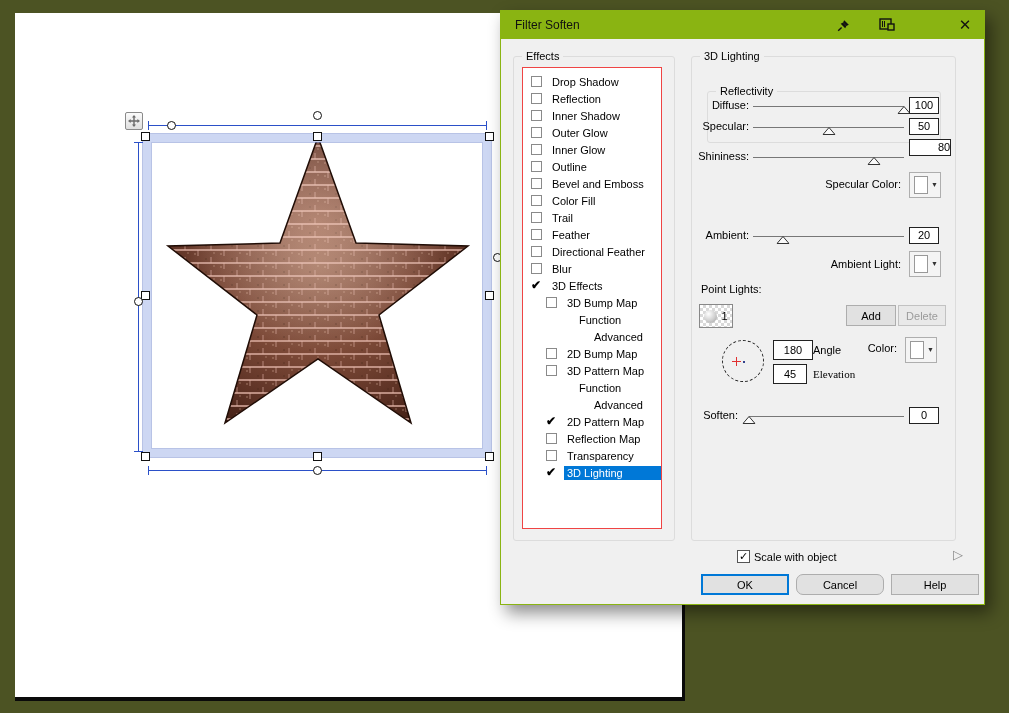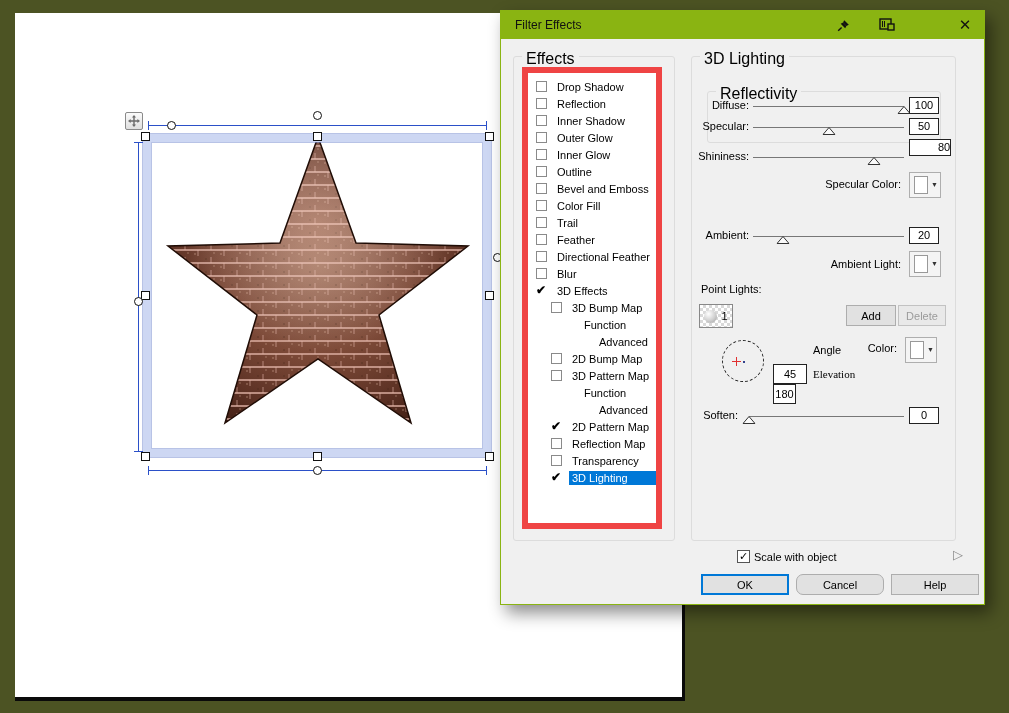--- a/index.html
+++ b/index.html
@@ -28,23 +28,23 @@
 
   
   #dialog { left:500px; top:10px; width:485px; height:595px; background:#f0f0f0;
             border:1px solid #8ab412; box-shadow:6px 8px 16px rgba(0,0,0,.45); }
   .titlebar { left:0; top:0; width:483px; height:28px; background:#8ab412; }
   .title-text { left:14px; top:7px; font-size:12px; color:#111; }
   .tb-icon { top:5px; width:20px; height:18px; display:flex; align-items:center; justify-content:center; cursor:default; }
   .close-x { font-size:15px; color:#111; }
 
   .groupbox { border:1px solid #dcdcdc; border-radius:3px; }
-  .grouplabel { position:absolute; top:-7px; left:8px; background:#f0f0f0; padding:0 4px; font-size:16px; white-space:nowrap; }
-
-  .listbox { background:#fff; border:6px solid #ef4444; overflow:hidden; padding:5px 0 0 8px; }
+  .grouplabel { position:absolute; top:-7px; left:8px; background:#f0f0f0; padding:0 4px; font-size:11px; white-space:nowrap; }
+
+  .listbox { background:#fff; border:1px solid #ef4444; overflow:hidden; padding:5px 0 0 8px; }
   .fx-row { display:flex; align-items:center; height:17px; }
   .fx-check { width:11px; height:11px; border:1px solid #8a8a8a; background:#fff; margin-right:7px; flex:none; }
   .fx-check.checked { border:none; background:transparent; font-size:12px; line-height:11px; font-weight:bold; }
   .fx-label { white-space:nowrap; padding:1px 3px; }
   .fx-row.selected .fx-label { background:#0078d7; color:#fff; flex:1; }
 
   .rlabel { text-align:right; white-space:nowrap; }
   .track { height:1px; background:#777; }
   .thumb { position:absolute; top:-2px; transform:translateX(-50%); }
   .valbox { background:#fff; border:1px solid #222; text-align:center; line-height:15px; font-size:11px; }
@@ -133,21 +133,21 @@
 
 <div class="abs handle-ci" style="left:313px; top:111px;"></div>
 <div class="abs handle-ci" style="left:167px; top:121px;"></div>
 <div class="abs handle-ci" style="left:134px; top:297px;"></div>
 <div class="abs handle-ci" style="left:493px; top:253px;"></div>
 <div class="abs handle-ci" style="left:313px; top:466px;"></div>
 
 <div id="dialog" class="abs">
 
   <div class="abs titlebar">
-    <span class="abs title-text">Filter Effects</span>
+    <span class="abs title-text">Filter Soften</span>
     <span class="abs tb-icon" style="left:332px;">
       <svg width="15" height="15" viewBox="0 0 15 15">
         <path d="M8.2 2.2 l4.6 4.6 -2.4 1.1 -3.3-3.3 z" fill="#111"></path>
         <path d="M7.1 4.6 l3.3 3.3 -1.2 2.4 -4.5-4.5 z" fill="#111"></path>
         <path d="M5.6 9.4 L2.2 12.8" stroke="#111" stroke-width="1.4"></path>
       </svg>
     </span>
     <span class="abs tb-icon" style="left:376px;">
       <svg width="16" height="14" viewBox="0 0 16 14">
         <rect x="1" y="1" width="11" height="10" fill="none" stroke="#111" stroke-width="1.4"></rect>
@@ -379,21 +379,21 @@
 
   <div class="abs btn" style="left:345px; top:294px; width:50px; height:21px;">Add</div>
   <div class="abs btn disabled" style="left:397px; top:294px; width:48px; height:21px;">Delete</div>
 
   <div class="abs circle-widget" style="left:221px; top:329px;">
     <span class="abs red-plus-h" style="left:9px; top:20px;"></span>
     <span class="abs red-plus-v" style="left:13px; top:16px;"></span>
     <span class="abs blue-dot" style="left:20px; top:20px;"></span>
   </div>
 
-  <div class="abs valbox" style="left:272px; top:329px; width:23px; height:20px; line-height:18px;margin-top:44px;">180</div>
+  <div class="abs valbox" style="left:272px; top:329px; width:40px; height:20px; line-height:18px;">180</div>
   <span class="abs" style="left:312px; top:333px;">Angle</span>
   <div class="abs valbox" style="left:272px; top:353px; width:34px; height:20px; line-height:18px;">45</div>
   <span class="abs" style="left:312px; top:357px;font-family:Liberation Serif, serif;">Elevation</span>
 
   <span class="abs rlabel" style="left:310px; top:331px; width:86px;">Color:</span>
   <div class="abs colordrop" style="left:404px; top:326px; width:32px; height:26px;">
     <span class="swatch"></span>
     <span class="drop-arrow">▼</span>
   </div>
 

